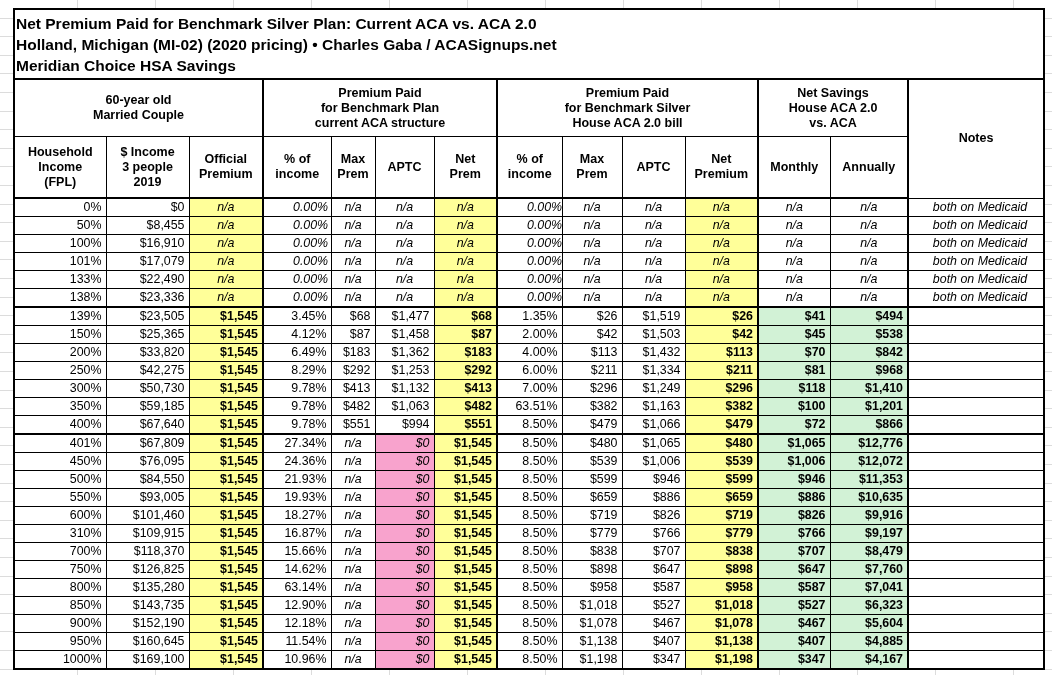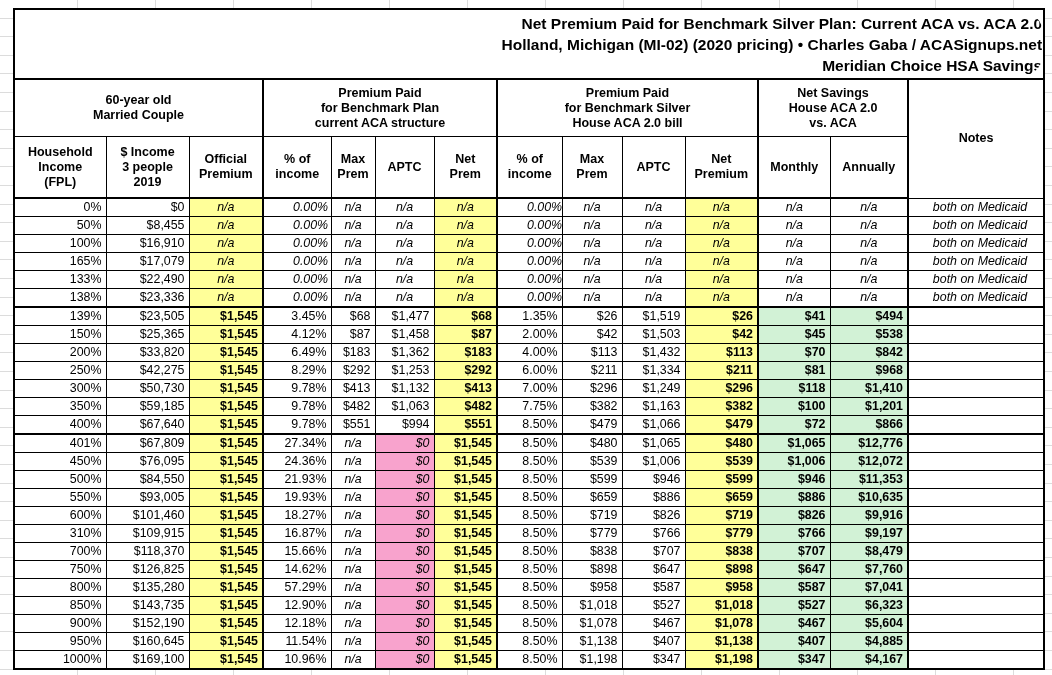--- a/index.html
+++ b/index.html
@@ -15,21 +15,21 @@
   }
   table.sheet {
     position:absolute; left:13px; top:8px; width:1030px;
     border-collapse:collapse; table-layout:fixed; background:#fff;
     border:2px solid #000;
   }
   td, th { border:1px solid #000; overflow:hidden; vertical-align:middle; }
   .thick-r { border-right-width:2px; }
   tr.block-end td { border-bottom-width:2px; }
 
-  .title-cell { height:66px; text-align:right; font-weight:bold; font-size:15.5px; line-height:21px; border-bottom-width:2px; background:#fff;border-radius:25px; }
+  .title-cell { height:66px; text-align:left; font-weight:bold; font-size:15.5px; line-height:21px; border-bottom-width:2px; background:#fff; }
 
   .group-row th { height:54px; text-align:center; font-weight:bold; font-size:12.5px; line-height:15px; white-space:pre-line; background:#fff; }
   .g-profile { background:var(--orange); font-size:17px; line-height:22px; }
   .g-notes { font-size:13px;margin-left:10px; }
 
   .colhead-row th { height:58px; text-align:center; font-weight:bold; font-size:12.5px; line-height:15px; white-space:pre-line; border-bottom-width:2px; background:#fff; }
   .h-yellow { background:var(--yellow); }
 
   tbody td { height:17px; font-size:12.4px; line-height:17px; padding:0 4px; text-align:right; background:#fff; }
   .c-official, .c-net1, .c-net2 { background:var(--yellow); font-weight:bold; }
@@ -155,21 +155,21 @@
         <td class="c-net1 na thick-r">n/a</td>
         <td class="c-pct2">0.00%</td>
         <td class="c-max2 na">n/a</td>
         <td class="c-aptc2 na">n/a</td>
         <td class="c-net2 na thick-r">n/a</td>
         <td class="c-monthly na">n/a</td>
         <td class="c-annually na thick-r">n/a</td>
         <td class="c-notes">both on Medicaid</td>
       </tr>
       <tr class="r-medicaid">
-        <td class="c-fpl">165%</td>
+        <td class="c-fpl">101%</td>
         <td class="c-income">$17,079</td>
         <td class="c-official na thick-r">n/a</td>
         <td class="c-pct1">0.00%</td>
         <td class="c-max1 na">n/a</td>
         <td class="c-aptc1 na">n/a</td>
         <td class="c-net1 na thick-r">n/a</td>
         <td class="c-pct2">0.00%</td>
         <td class="c-max2 na">n/a</td>
         <td class="c-aptc2 na">n/a</td>
         <td class="c-net2 na thick-r">n/a</td>
@@ -290,21 +290,21 @@
         <td class="c-notes"></td>
       </tr>
       <tr class="r-mid">
         <td class="c-fpl">350%</td>
         <td class="c-income">$59,185</td>
         <td class="c-official thick-r">$1,545</td>
         <td class="c-pct1">9.78%</td>
         <td class="c-max1">$482</td>
         <td class="c-aptc1">$1,063</td>
         <td class="c-net1 thick-r">$482</td>
-        <td class="c-pct2">7.75%</td>
+        <td class="c-pct2">63.51%</td>
         <td class="c-max2">$382</td>
         <td class="c-aptc2">$1,163</td>
         <td class="c-net2 thick-r">$382</td>
         <td class="c-monthly">$100</td>
         <td class="c-annually thick-r">$1,201</td>
         <td class="c-notes"></td>
       </tr>
       <tr class="r-mid block-end">
         <td class="c-fpl">400%</td>
         <td class="c-income">$67,640</td>
@@ -446,21 +446,21 @@
         <td class="c-aptc2">$647</td>
         <td class="c-net2 thick-r">$898</td>
         <td class="c-monthly">$647</td>
         <td class="c-annually thick-r">$7,760</td>
         <td class="c-notes"></td>
       </tr>
       <tr class="r-unsub">
         <td class="c-fpl">800%</td>
         <td class="c-income">$135,280</td>
         <td class="c-official thick-r">$1,545</td>
-        <td class="c-pct1">57.29%</td>
+        <td class="c-pct1">63.14%</td>
         <td class="c-max1 na">n/a</td>
         <td class="c-aptc1">$0</td>
         <td class="c-net1 thick-r">$1,545</td>
         <td class="c-pct2">8.50%</td>
         <td class="c-max2">$958</td>
         <td class="c-aptc2">$587</td>
         <td class="c-net2 thick-r">$958</td>
         <td class="c-monthly">$587</td>
         <td class="c-annually thick-r">$7,041</td>
         <td class="c-notes"></td>

